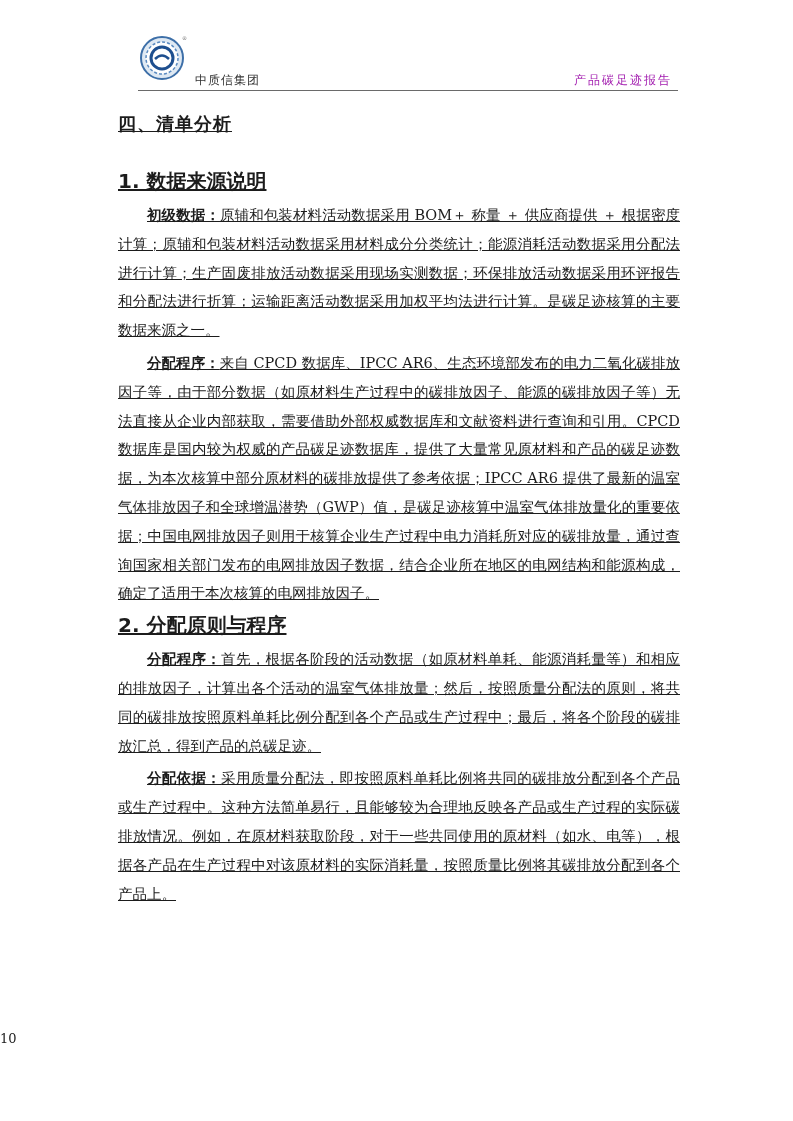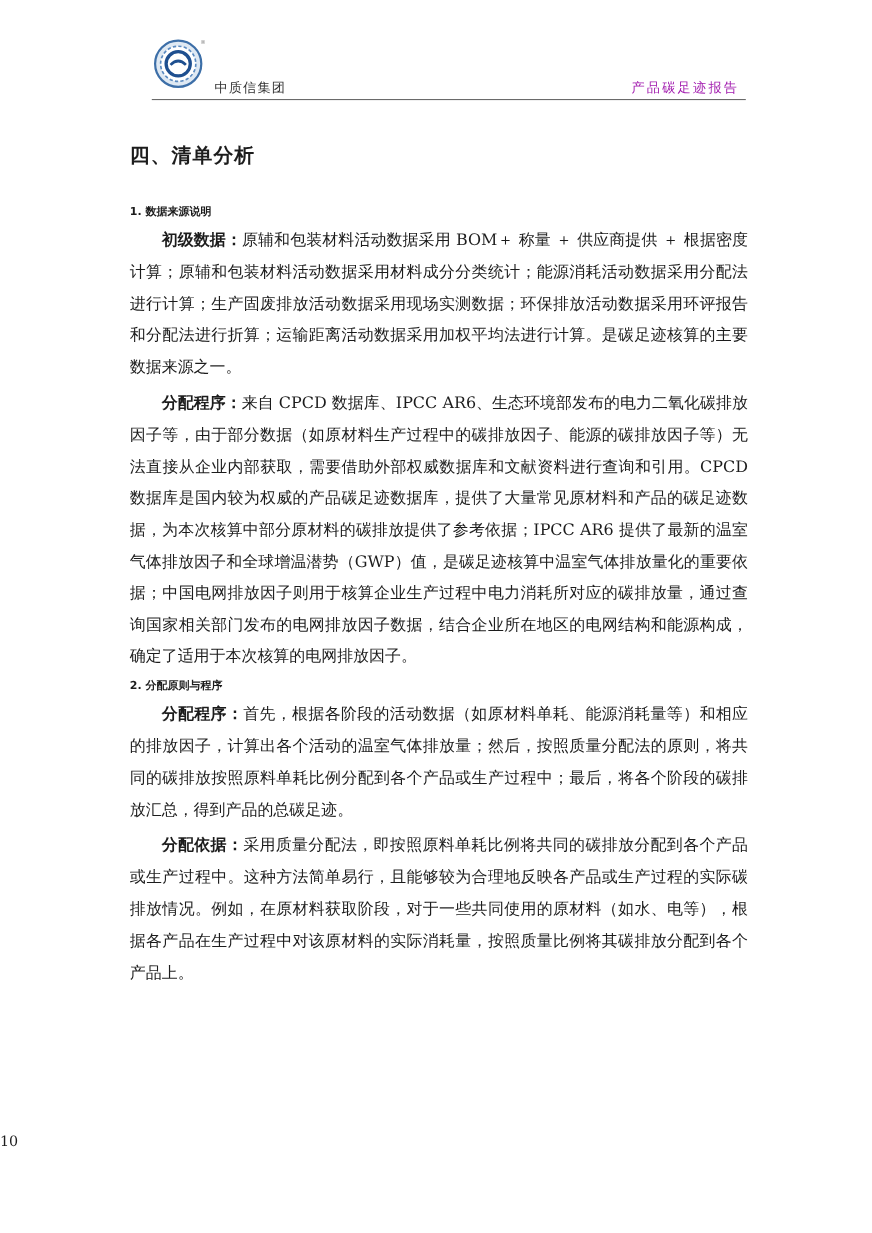--- a/index.html
+++ b/index.html
@@ -2,23 +2,23 @@
 <html><head>
   <meta charset="utf-8">
   <style>
     html, body { margin:0; padding:0; background:#ffffff; }
     body { width:793px; height:1121px; position:relative; overflow:hidden;
       font-family:"DejaVu Serif","Liberation Serif",serif; color:#1c1c1c; }
     .header { position:absolute; left:138px; top:30px; width:540px; height:60px; border-bottom:1.5px solid #6a6a6a; }
     .logo { position:absolute; left:0; top:2px; width:50px; height:50px; }
     .org { position:absolute; left:57px; top:42px; font-size:12px; letter-spacing:1px; color:#333; font-family:"DejaVu Sans","Liberation Sans",sans-serif;text-align:right; }
     .doc-title { position:absolute; right:6px; top:42px; font-size:12px; letter-spacing:2px; color:#a21caf; font-family:"DejaVu Sans","Liberation Sans",sans-serif; }
-    .content { position:absolute; left:118px; top:129px; width:562px; }
+    .content { position:absolute; left:118px; top:112px; width:562px;text-decoration:underline; }
     h1 { font-family:"DejaVu Sans","Liberation Sans",sans-serif; font-size:18px; font-weight:bold; margin:0 0 32px 0; letter-spacing:1px; }
-    h2 { font-family:"DejaVu Sans","Liberation Sans",sans-serif; font-size:10px; font-weight:bold; margin:0 0 6px 0; }
+    h2 { font-family:"DejaVu Sans","Liberation Sans",sans-serif; font-size:20px; font-weight:bold; margin:0 0 6px 0; }
     p { margin:0 0 4px 0; font-size:14.5px; line-height:28.8px; text-indent:29px; text-align:justify; }
     p b { font-family:"DejaVu Sans","Liberation Sans",sans-serif; font-weight:bold; }
     .sec2 { }
     .page-num { position:absolute; top:1031px; left:0; width:793px; text-align:left; font-size:13px; }
   </style>
 </head>
 <body>
 
 <div class="header">
   <svg class="logo" viewBox="0 0 50 50">

